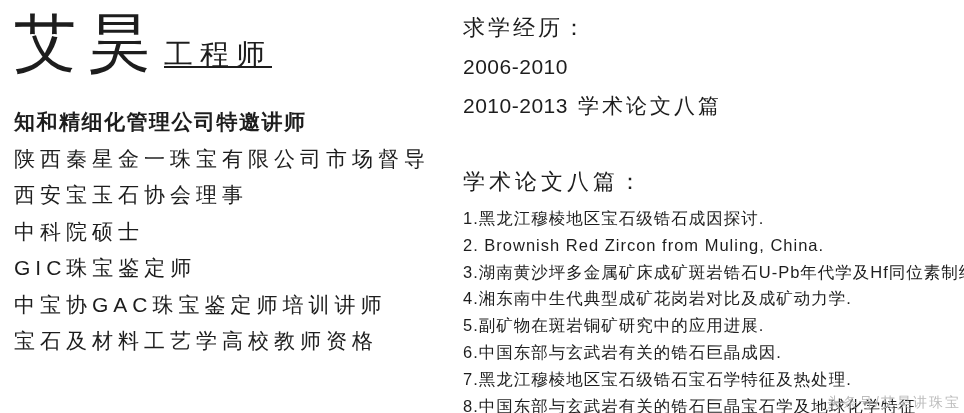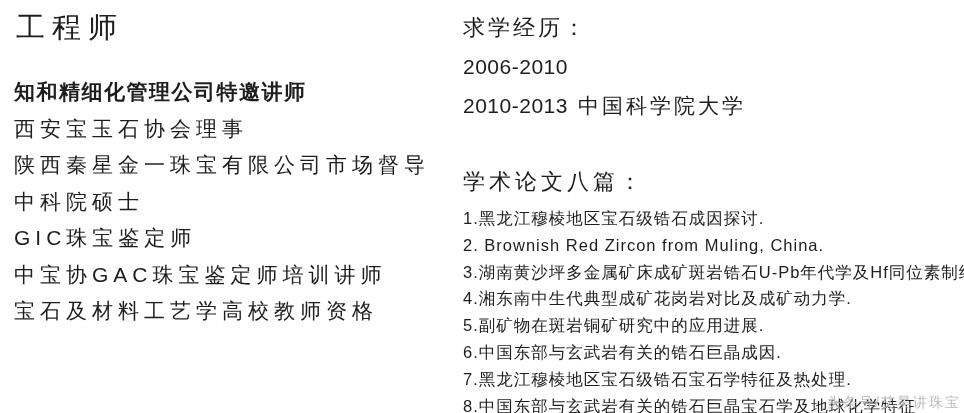--- a/index.html
+++ b/index.html
@@ -13,21 +13,21 @@
   }
   
   .left-col{position:absolute;left:14px;top:8px;width:445px;}
   .name-row{display:flex;align-items:baseline;white-space:nowrap;}
   .person-name{
     font-family:"Liberation Serif","DejaVu Serif",serif;
     font-size:62px;font-weight:400;letter-spacing:12px;line-height:70px;
   }
   .person-title{
     font-family:"Liberation Serif","DejaVu Serif",serif;
-    font-size:29px;font-weight:400;letter-spacing:7px;margin-left:2px;
+    font-size:29px;font-weight:400;letter-spacing:7px;margin-left:2px;text-decoration:underline;
   }
   .cred-list{margin-top:26px;}
   .cred-line{
     font-size:21px;letter-spacing:5px;line-height:36.5px;
     white-space:nowrap;
   }
   .cred-line.highlight{font-weight:bold;letter-spacing:1.5px;}
   
   .right-col{position:absolute;left:463px;top:14px;width:501px;}
   .section-heading{
@@ -48,43 +48,44 @@
     color:#bcbcbc;white-space:nowrap;
   }
 </style>
 </head>
 <body>
 
 <div class="page">
 
   <div class="left-col">
     <div class="name-row">
+      <span class="person-name">艾昊</span>
       <span class="person-title">工程师</span>
     </div>
 
     <div class="cred-list">
       <div class="cred-line highlight">知和精细化管理公司特邀讲师</div>
+      <div class="cred-line">陕西秦星金一珠宝有限公司市场督导</div>
       <div class="cred-line">西安宝玉石协会理事</div>
-      <div class="cred-line">陕西秦星金一珠宝有限公司市场督导</div>
       <div class="cred-line">中科院硕士</div>
       <div class="cred-line">GIC珠宝鉴定师</div>
       <div class="cred-line">中宝协GAC珠宝鉴定师培训讲师</div>
       <div class="cred-line">宝石及材料工艺学高校教师资格</div>
     </div>
   </div>
 
   <div class="right-col">
     <div class="section-heading">求学经历：</div>
 
     <div class="edu-entry">
       <span class="edu-years">2006-2010</span>
     </div>
     <div class="edu-entry">
       <span class="edu-years">2010-2013</span>
-      <span class="edu-school">中国科学院大学</span>
+      <span class="edu-school">学术论文八篇</span>
     </div>
 
     <div class="section-heading papers-heading">学术论文八篇：</div>
 
     <div class="paper-list">
       <div class="paper-line">1.黑龙江穆棱地区宝石级锆石成因探讨.</div>
       <div class="paper-line">2. Brownish Red Zircon from Muling, China.</div>
       <div class="paper-line">3.湖南黄沙坪多金属矿床成矿斑岩锆石U-Pb年代学及Hf同位素制约.</div>
       <div class="paper-line">4.湘东南中生代典型成矿花岗岩对比及成矿动力学.</div>
       <div class="paper-line">5.副矿物在斑岩铜矿研究中的应用进展.</div>

